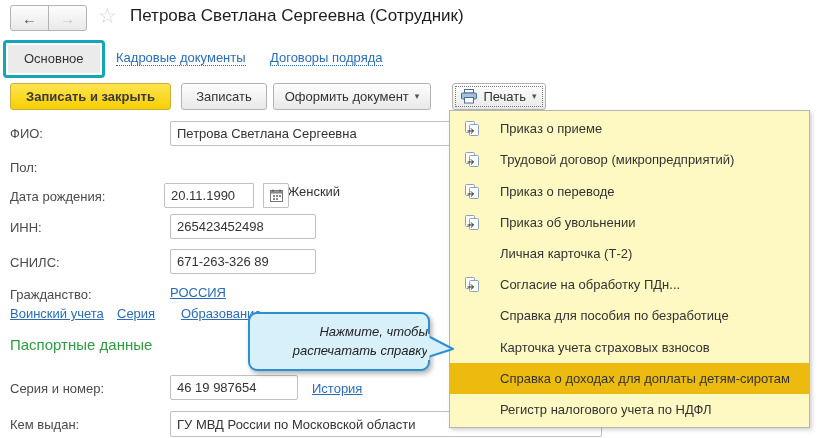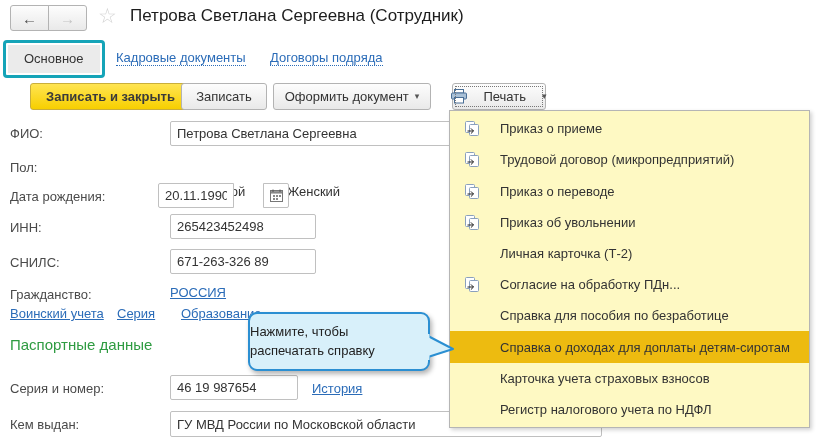--- a/index.html
+++ b/index.html
@@ -22,24 +22,24 @@
   .tab-active { background:#ebebeb; padding:6px 16px 7px; color:#333; }
   .tab-link { position:absolute; top:50px; color:var(--link-blue); border-bottom:1px dotted var(--link-blue);
               cursor:pointer; white-space:nowrap; }
   .tab-kadr { left:116px; } .tab-dog { left:270px; }
 
   
   .btn { position:absolute; top:83px; height:27px; border:1px solid #b3b3b3; border-radius:3px;
          background:linear-gradient(#fdfdfd,#e9e9e9); display:flex; align-items:center;
          justify-content:center; padding:0 13px; white-space:nowrap; color:#333; }
   .btn-primary { left:10px; width:161px; background:linear-gradient(#ffe452,#f7cf00);
-                 border-color:#c9ae3b; font-weight:bold; color:#3a3a3a;margin-left:20px; }
+                 border-color:#c9ae3b; font-weight:bold; color:#3a3a3a; }
   .btn-save { left:181px; width:86px; }
   .btn-doc { left:273px; width:158px; }
-  .btn-print { left:452px; width:94px; outline:1px dotted #777; outline-offset:-4px; gap:16px; padding:0 9px; }
+  .btn-print { left:452px; width:94px; outline:1px dotted #777; outline-offset:-4px; gap:6px; padding:0 9px; }
   .caret { font-size:9px; color:#555; margin-left:6px; line-height:1; }
   .btn-print .caret { margin-left:0; }
 
   
   .flabel { position:absolute; left:10px; color:#4a4a4a; white-space:nowrap; }
   .finput { position:absolute; height:25px; border:1px solid #c0c0c0; border-radius:2px; padding:0 6px;
             font-family:"Liberation Sans", sans-serif; font-size:13px; color:#333; background:#fff; }
   .cal-btn { position:absolute; left:263px; top:183px; width:26px; height:25px; border:1px solid #c0c0c0;
              border-radius:0 2px 2px 0; background:#fff; display:flex; align-items:center; justify-content:center; }
   .radio-row { position:absolute; left:170px; top:156px; display:flex; align-items:center; gap:20px; }
@@ -60,21 +60,21 @@
           padding:2px 0; display:flex; flex-direction:column; }
   .menu-item { flex:1; display:flex; align-items:center; padding-left:12px; cursor:pointer; }
   .mi-icon { width:20px; height:18px; margin-right:18px; display:flex; align-items:center; justify-content:center; }
   .mi-label { color:#333; white-space:nowrap; }
   .menu-item.hl { background:var(--highlight-yellow); }
 
   
   .callout { position:absolute; left:248px; top:312px; width:182px; height:59px; z-index:30;
              background:var(--callout-fill); border:2px solid var(--callout-blue); border-radius:9px;
              box-shadow:2px 3px 5px rgba(0,0,0,.3); display:flex; flex-direction:column;
-             align-items:flex-start; justify-content:center; line-height:1.45; color:#222; }
+             align-items:flex-end; justify-content:center; line-height:1.45; color:#222;font-style:italic; }
   .callout-arrow { position:absolute; left:427px; top:334px; z-index:31; }
 </style>
 </head>
 <body>
 
 <div id="app">
 
   <div class="navgroup">
     <div class="navbtn back">
         <span>←</span>
@@ -119,21 +119,21 @@
       <span class="rcircle"></span>
       <span>Мужской</span>
     </div>
     <div class="radio">
       <span class="rcircle checked"></span>
       <span>Женский</span>
     </div>
   </div>
 
   <div class="flabel" style="top:189px">Дата рождения:</div>
-  <input class="finput" style="left: 158px; top: 183px; width: 76px; border-radius: 2px 0px 0px 2px;" value="20.11.1990">
+  <input class="finput" style="left: 164px; top: 183px; width: 90px; border-radius: 2px 0px 0px 2px;" value="20.11.1990">
   <div class="cal-btn">
     <span style="display:flex">
       <svg width="13" height="13" viewBox="0 0 13 13">
           <rect x="0.5" y="1.5" width="12" height="11" fill="#fff" stroke="#777"></rect>
           <rect x="0.5" y="1.5" width="12" height="2.5" fill="#999" stroke="#777"></rect>
           <line x1="3" y1="0.5" x2="3" y2="3" stroke="#555"></line>
           <line x1="10" y1="0.5" x2="10" y2="3" stroke="#555"></line>
           <rect x="3" y="6" width="2" height="2" fill="#888"></rect>
           <rect x="6" y="6" width="2" height="2" fill="#888"></rect>
           <rect x="9" y="6" width="2" height="2" fill="#888"></rect>
@@ -217,27 +217,27 @@
             <rect x="5.5" y="4.5" width="9" height="11" rx="1" fill="#fff" stroke="#8aa0bd"></rect>
             <path d="M3.5 11 h6 M9.5 11 l-2.6-2.6 M9.5 11 l-2.6 2.6" stroke="#222" fill="none"></path>
           </svg>
         </span>
       <span class="mi-label">Согласие на обработку ПДн...</span>
     </div>
     <div class="menu-item">
       <span class="mi-icon"></span>
       <span class="mi-label">Справка для пособия по безработице</span>
     </div>
+    <div class="menu-item">
+      <span class="mi-icon"></span>
+      <span class="mi-label">Карточка учета страховых взносов</span>
+    </div>
     <div class="menu-item hl">
       <span class="mi-icon"></span>
       <span class="mi-label">Справка о доходах для доплаты детям-сиротам</span>
-    </div>
-    <div class="menu-item">
-      <span class="mi-icon"></span>
-      <span class="mi-label">Карточка учета страховых взносов</span>
     </div>
     <div class="menu-item">
       <span class="mi-icon"></span>
       <span class="mi-label">Регистр налогового учета по НДФЛ</span>
     </div>
   </div>
 
   <div class="callout">
     <span>Нажмите, чтобы</span>
     <span>распечатать справку</span>

